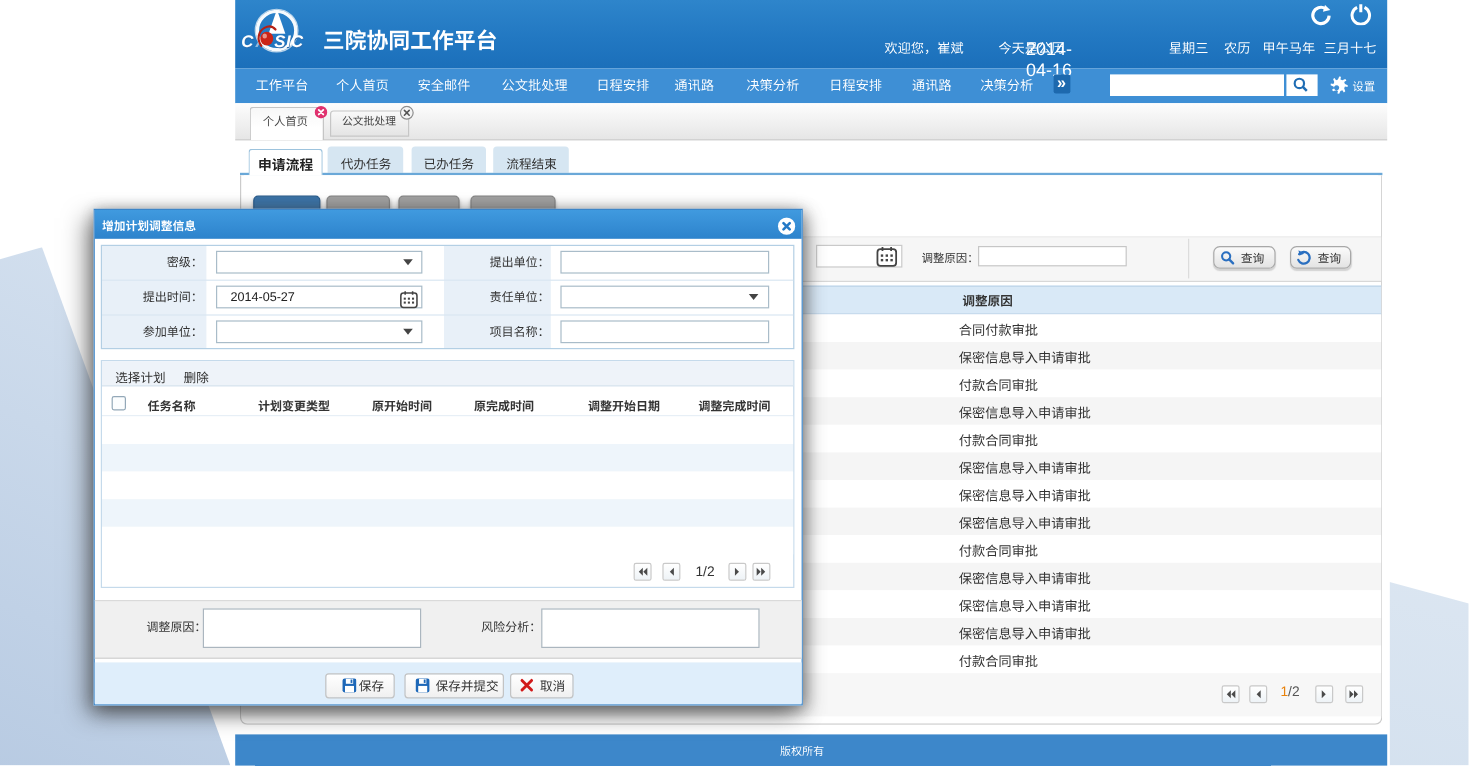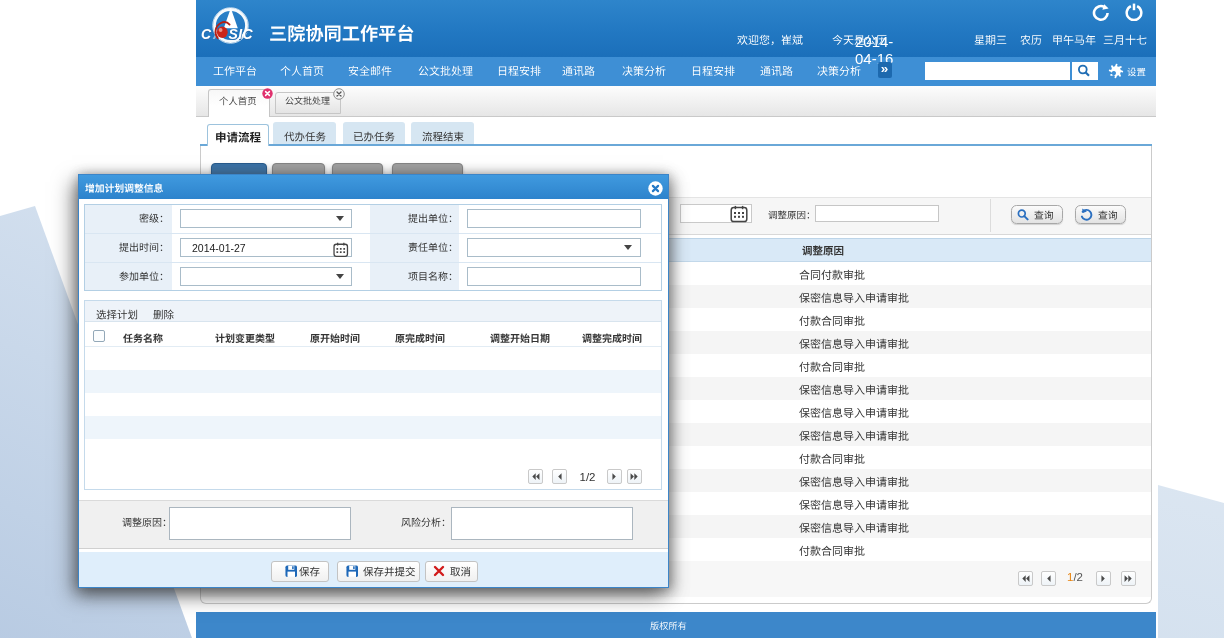--- a/index.html
+++ b/index.html
@@ -609,21 +609,21 @@
       <line x1="12.6" y1="0.9" x2="12.6" y2="4.2" stroke="#444" stroke-width="1.5"></line>
       <g fill="#444">
         <rect x="4" y="7" width="2" height="2"></rect>
         <rect x="8" y="7" width="2" height="2"></rect>
         <rect x="12" y="7" width="2" height="2"></rect>
         <rect x="4" y="10.8" width="2" height="2"></rect>
         <rect x="8" y="10.8" width="2" height="2"></rect>
         <rect x="12" y="10.8" width="2" height="2"></rect>
       </g>
     </svg>
-    <div class="ab" style="left:113.5px;top:66.5px;font-size:10.5px;color:#222">2014-01-27</div>
+    <div class="ab" style="left:113.5px;top:66.5px;font-size:10.5px;color:#222">2014-05-27</div>
     <div class="ab" style="left:101.5px;top:91.7px;width:172px;height:19px;background:#fff;border:1px solid #a9bcc9"></div>
     <div class="ab" style="left:257px;top:98.7px;width:0;height:0;border-left:4.5px solid transparent;border-right:4.5px solid transparent;border-top:5.5px solid #444"></div>
     <div class="ab" style="left:388.5px;top:33.5px;width:174px;height:19px;background:#fff;border:1px solid #a9bcc9"></div>
     <div class="ab" style="left:388.5px;top:62.6px;width:174px;height:19px;background:#fff;border:1px solid #a9bcc9"></div>
     <div class="ab" style="left:545px;top:69.6px;width:0;height:0;border-left:4.5px solid transparent;border-right:4.5px solid transparent;border-top:5.5px solid #444"></div>
     <div class="ab" style="left:388.5px;top:91.7px;width:174px;height:19px;background:#fff;border:1px solid #a9bcc9"></div>
     <div class="ab" style="left:5.5px;top:125px;width:578px;height:190px;border:1px solid #c5daeb;background:#fff"></div>
     <div class="ab" style="left:6.5px;top:126px;width:576px;height:21px;background:#eef3f9;border-bottom:1px solid #d8e4ee"></div>
     <svg class="t" style="left:17px;top:132.5px;" width="44" height="13.7">
       <g fill="#333" transform="translate(0,10.5)scale(0.0105,-0.0105)">

